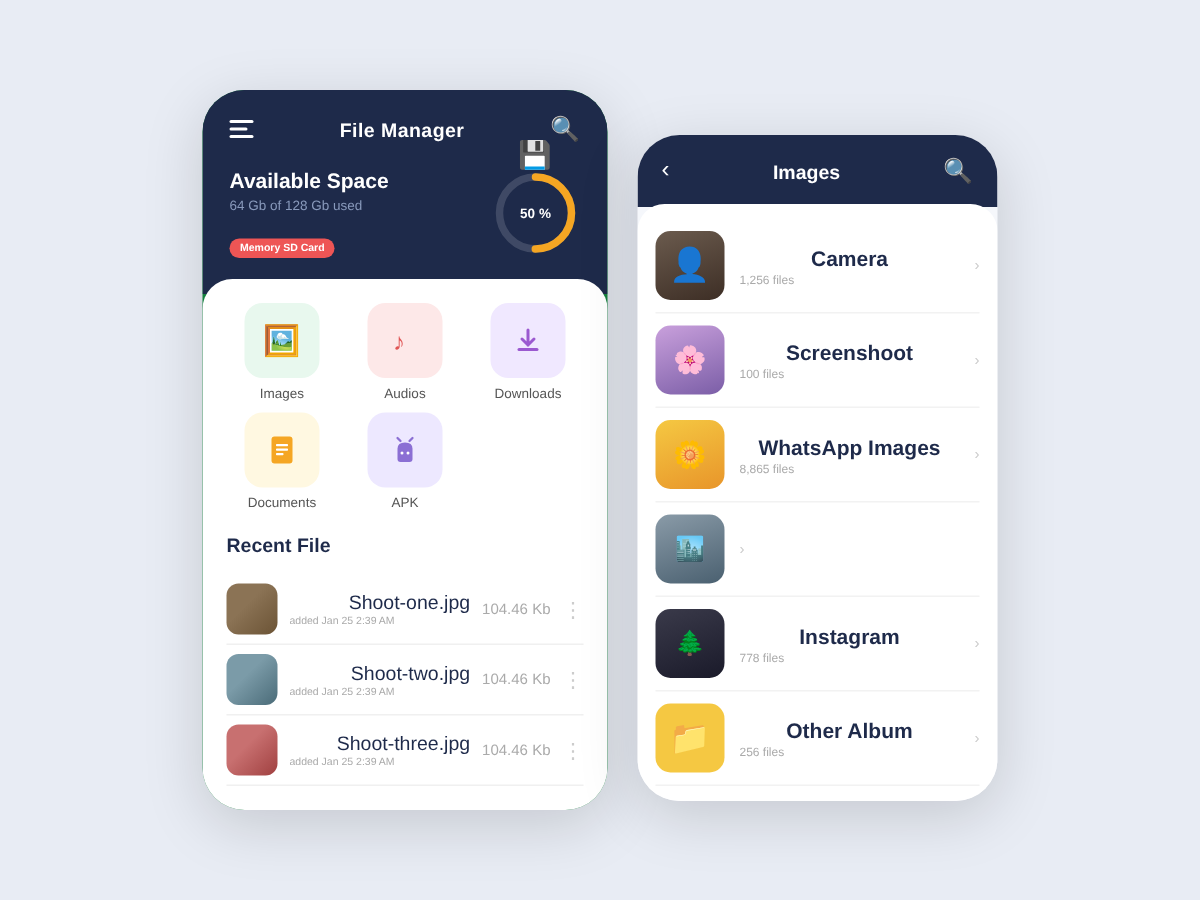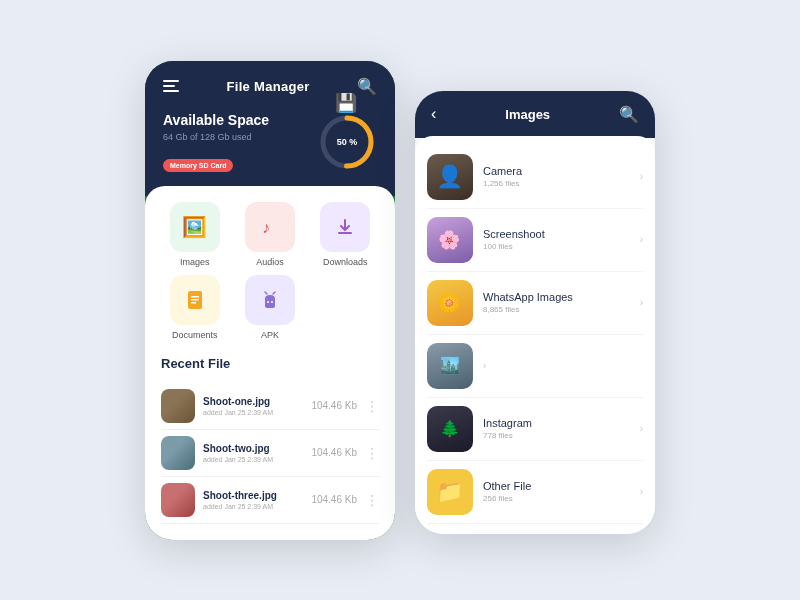--- a/index.html
+++ b/index.html
@@ -15,21 +15,21 @@
     }
     .screens-container {
       display: flex;
       gap: 20px;
       align-items: flex-start;
       padding: 20px;
     }
 
     
     .phone-left {
-      width: 250px;
+      width: 270px;
       background: #15803d;
       border-radius: 28px;
       overflow: hidden;
       box-shadow: 0 10px 40px rgba(0,0,0,0.15);
     }
     .phone-header-dark {
       background: #1e2a4a;
       padding: 16px 18px 24px;
       color: white;
     }
@@ -154,21 +154,21 @@
     }
     .file-thumb {
       width: 34px;
       height: 34px;
       border-radius: 8px;
       overflow: hidden;
       flex-shrink: 0;
       background: #ccc;
     }
     .file-info { flex: 1; }
-    .file-name { font-size: 10px; font-weight: 700; color: #1e2a4a; }
+    .file-name { font-size: 13px; font-weight: 400; color: #1e2a4a; text-align: right; }
     .file-meta { font-size: 7px; color: #aaa; margin-top: 2px; }
     .file-size { font-size: 10px; color: #aaa; }
     .file-dots { font-size: 14px; color: #ccc; cursor: pointer; }
 
     
     .thumb-1 { background: linear-gradient(135deg, #8B7355 40%, #6B5335 100%); }
     .thumb-2 { background: linear-gradient(135deg, #7B9BA8 40%, #4a6b78 100%); }
     .thumb-3 { background: linear-gradient(135deg, #c87070 40%, #a04040 100%); }
 
     
@@ -207,21 +207,21 @@
       cursor: pointer;
     }
     .album-thumb {
       width: 46px;
       height: 46px;
       border-radius: 10px;
       flex-shrink: 0;
       overflow: hidden;
     }
     .album-info { flex: 1; }
-    .album-name { font-size: 11px; font-weight: 400; color: #1e2a4a; }
+    .album-name { font-size: 14px; font-weight: 700; color: #1e2a4a; text-align: center; }
     .album-count { font-size: 8px; color: #aaa; margin-top: 2px; }
     .chevron { font-size: 10px; color: #ccc; }
 
     
     .at-camera { background: linear-gradient(160deg, #6b5b4e 0%, #3d2e25 100%); position:relative; }
     .at-screenshot { background: linear-gradient(160deg, #c9a0dc 0%, #7b5ea7 100%); position:relative; }
     .at-whatsapp { background: linear-gradient(160deg, #f5c842 0%, #e8952a 100%); position:relative; }
     .at-download { background: linear-gradient(160deg, #8a9ba8 0%, #4a6070 100%); position:relative; }
     .at-instagram { background: linear-gradient(160deg, #3a3a4a 0%, #1a1a2a 100%); position:relative; }
     .at-other { background: #f5c842; position:relative; }
@@ -427,21 +427,21 @@
           <div class="album-count">778 files</div>
         </div>
         <span class="chevron">›</span>
       </div>
 
       <div class="album-item">
         <div class="album-thumb at-other">
           <div class="face-silhouette" style="font-size:22px;">📁</div>
         </div>
         <div class="album-info">
-          <div class="album-name">Other File</div>
+          <div class="album-name">Other Album</div>
           <div class="album-count">256 files</div>
         </div>
         <span class="chevron">›</span>
       </div>
 
     </div>
   </div>
 
 </div>
 

